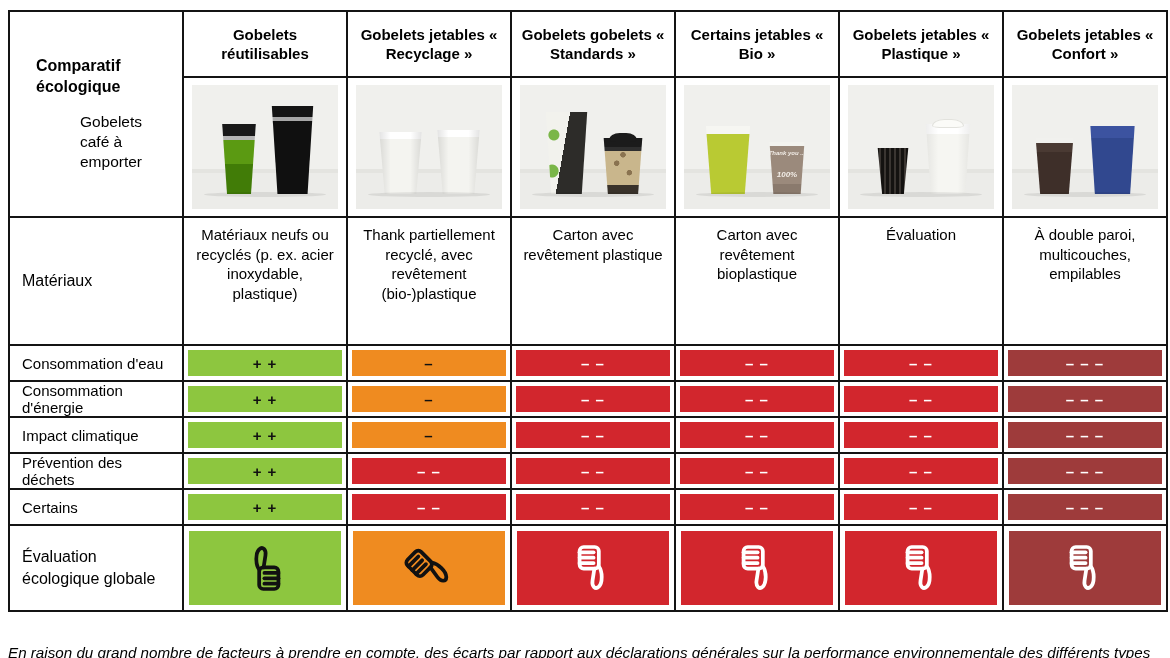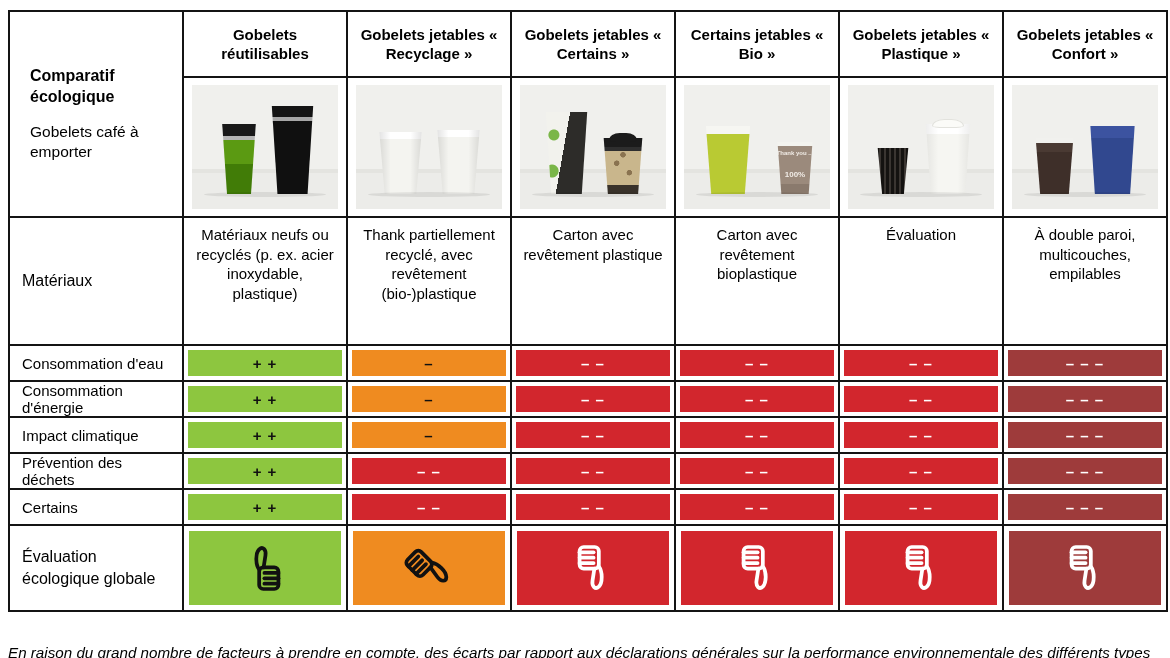--- a/index.html
+++ b/index.html
@@ -6,23 +6,23 @@
   body{width:1170px;height:658px;overflow:hidden;font-family:"Liberation Sans",sans-serif;color:#000;}
   .wrap{padding:10px 6px 0 8px;}
 
   table{border-collapse:collapse;table-layout:fixed;width:1158px;}
   td,th{border:2px solid var(--table-border,#141414);padding:0;background:#fff;}
   col.c-label{width:174px;}
   col.c-data{width:164px;}
 
   th.colhead{height:50px;font-size:15px;font-weight:bold;line-height:1.3;text-align:center;padding:7px 6px;vertical-align:middle;}
 
-  td.corner{vertical-align:middle;padding:0 20px;}
+  td.corner{vertical-align:middle;padding:0 26px;}
   .corner-title{font-weight:bold;font-size:16px;line-height:1.3;}
-  .corner-sub{font-size:15.5px;line-height:1.3;margin-top:14px;}
+  .corner-sub{font-size:15.5px;line-height:1.3;margin-top:14px;margin-left:44px;}
 
   td.photo-cell{height:138px;vertical-align:middle;}
   .photo{position:relative;height:124px;margin:7px 8px;overflow:hidden;
          background:linear-gradient(var(--photo-bg,#f0f0ed) 0 84px,#e4e4e0 84px 88px,#ececE9 88px);}
   .photo::after{content:"";position:absolute;left:12px;right:12px;bottom:12px;height:5px;border-radius:50%;background:rgba(0,0,0,.08);}
   .cup{position:absolute;bottom:15px;}
 
   
   .green-tumbler{left:27px;width:40px;height:70px;clip-path:polygon(8% 0,92% 0,80% 100%,20% 100%);
     background:linear-gradient(#191919 0 12px,#b5b5b5 12px 16px,#5b9a12 16px 40px,#417c07 40px);}
@@ -45,22 +45,22 @@
     background:radial-gradient(circle at 35% 45%,#8a7350 0 2.5px,rgba(0,0,0,0) 3px),
                radial-gradient(circle at 65% 62%,#8a7350 0 2.5px,rgba(0,0,0,0) 3px),
                radial-gradient(circle at 50% 30%,#8a7350 0 2.5px,rgba(0,0,0,0) 3px),
                linear-gradient(#1b1b1b 0 9px,#2e2e2e 9px 13px,#c9b68c 13px 47px,#39322a 47px);}
   .dome{position:absolute;height:9px;border-radius:50%/100% 100% 30% 30%;}
   .dome.kraft{left:89px;bottom:67px;width:28px;background:#1b1b1b;}
 
   
   .lime-cup{left:20px;width:48px;height:68px;clip-path:polygon(4% 0,96% 0,85% 100%,15% 100%);
     background:linear-gradient(#f6f6f2 0 8px,#b9ca33 8px);}
-  .taupe-cup{left:92px;width:38px;height:52px;clip-path:polygon(4% 0,96% 0,86% 100%,14% 100%);
-    background:linear-gradient(#f3f3ef 0 4px,#9b8a7c 4px 42px,#8a7a6d 42px);color:#f1ece6;}
+  .taupe-cup{left:84px;width:38px;height:52px;clip-path:polygon(4% 0,96% 0,86% 100%,14% 100%);
+    background:linear-gradient(#f3f3ef 0 4px,#9b8a7c 4px 42px,#8a7a6d 42px);color:#f1ece6;font-style:italic;}
   .taupe-cup .t1{position:absolute;top:8px;left:0;right:0;text-align:center;font-size:6px;font-weight:bold;}
   .taupe-cup .t2{position:absolute;top:28px;left:0;right:0;text-align:center;font-size:8px;font-weight:bold;}
 
   
   .ribbed-cup{left:28px;width:34px;height:46px;clip-path:polygon(5% 0,95% 0,82% 100%,18% 100%);
     background:repeating-linear-gradient(90deg,#141210 0 3px,#3a3531 3px 5px);}
   .foam-cup{left:76px;width:48px;height:70px;clip-path:polygon(4% 0,96% 0,86% 100%,14% 100%);
     background:linear-gradient(90deg,rgba(0,0,0,.08),rgba(0,0,0,0) 30% 70%,rgba(0,0,0,.08)),
                linear-gradient(#ffffff 0 10px,#f6f6f2 10px);}
   .dome.foam{left:84px;bottom:81px;width:32px;background:#fbfbf8;box-shadow:0 0 0 1px #e2e2dd inset;}
@@ -123,21 +123,21 @@
         <col class="c-data">
     </colgroup>
     <tbody>
       <tr>
         <td class="corner" rowspan="2">
           <div class="corner-title">Comparatif écologique</div>
           <div class="corner-sub">Gobelets café à emporter</div>
         </td>
         <th class="colhead">Gobelets réutilisables</th>
         <th class="colhead">Gobelets jetables « Recyclage »</th>
-        <th class="colhead">Gobelets jetables « Certains »</th>
+        <th class="colhead">Gobelets gobelets « Standards »</th>
         <th class="colhead">Certains jetables « Bio »</th>
         <th class="colhead">Gobelets jetables « Plastique »</th>
         <th class="colhead">Gobelets jetables « Confort »</th>
       </tr>
       <tr>
         <td class="photo-cell">
           <div class="photo">
             <div class="cup green-tumbler"></div>
             <div class="cup black-tumbler"></div>
           </div>

